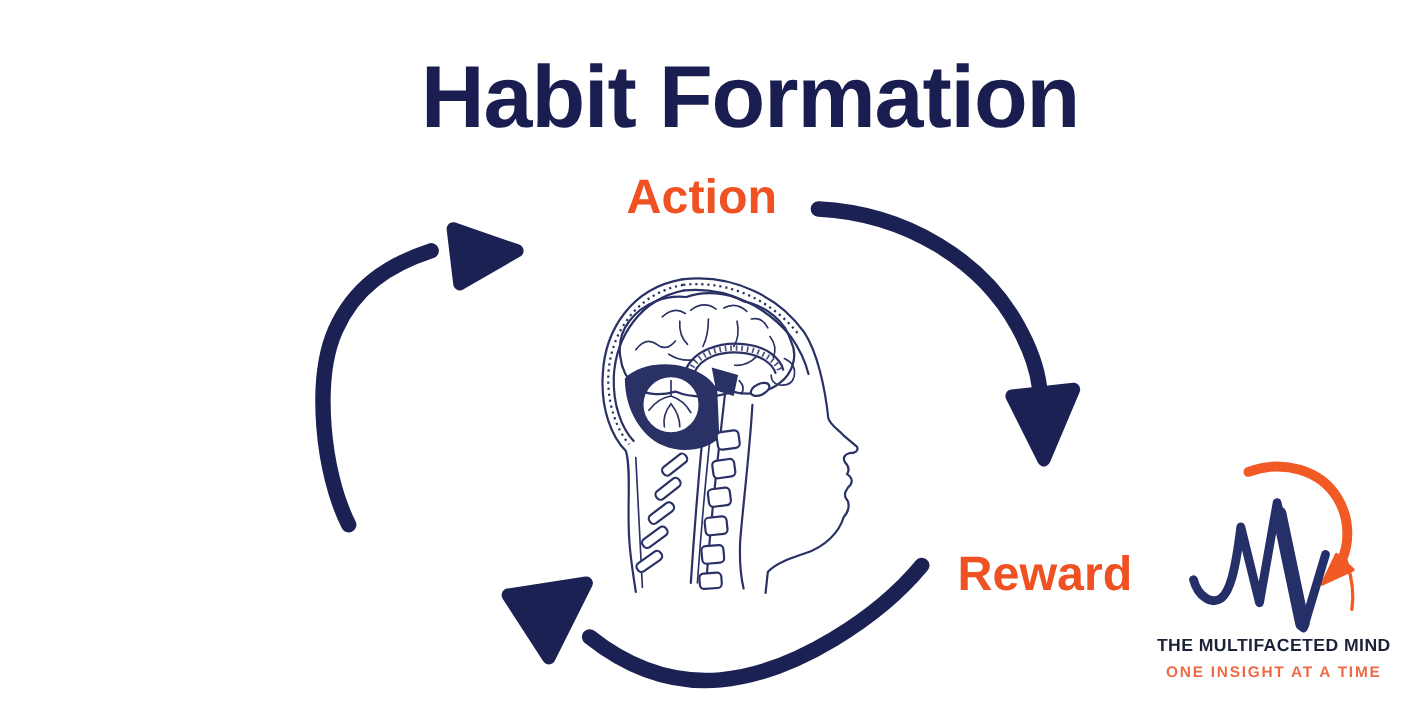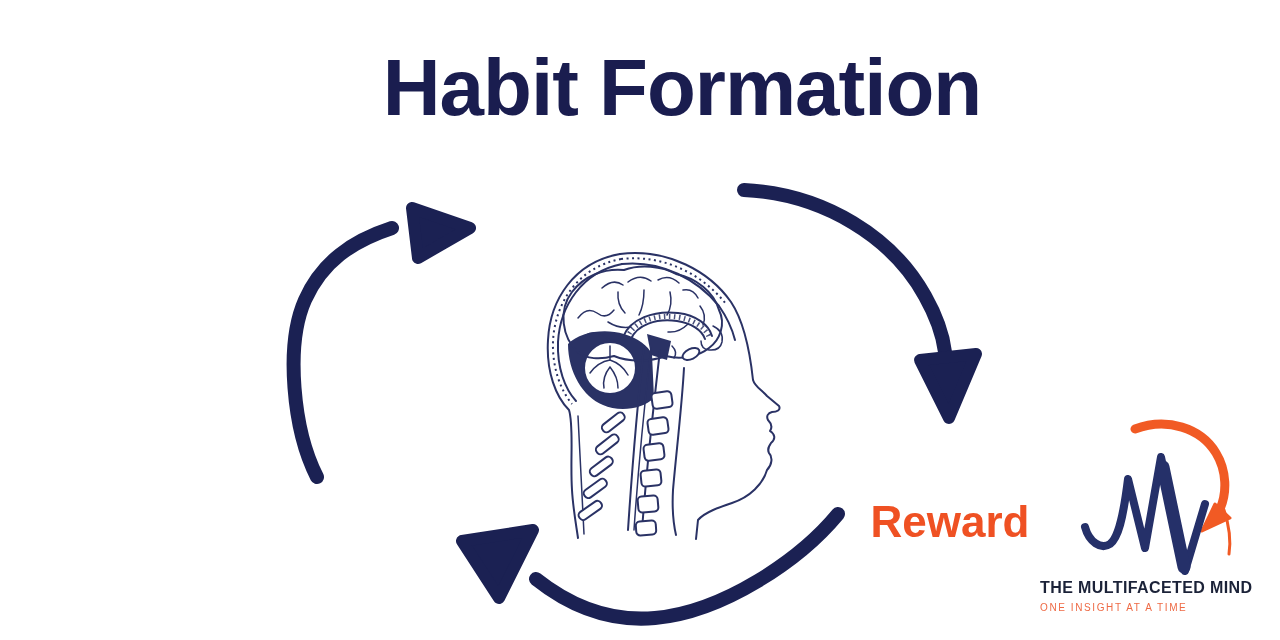--- a/index.html
+++ b/index.html
@@ -37,33 +37,33 @@
   .brain-svg{top:240px;left:520px;}
   .arrow-stroke{stroke:var(--navy);fill:none;stroke-width:14;stroke-linecap:round;}
   .arrow-head{fill:var(--navy);stroke:var(--navy);stroke-width:12;stroke-linejoin:round;}
   .b-line{stroke:var(--brain-navy);fill:none;stroke-width:2;stroke-linecap:round;stroke-linejoin:round;}
   .b-thin{stroke:var(--brain-navy);fill:none;stroke-width:1.5;stroke-linecap:round;}
   .b-dash{stroke:var(--brain-navy);fill:none;stroke-width:2;stroke-dasharray:2 3.5;}
   .b-hatch{stroke:var(--brain-navy);fill:none;stroke-width:5;stroke-dasharray:1.5 3.5;opacity:.85;}
   .b-fill{fill:var(--brain-navy);stroke:none;}
   .b-white{fill:#ffffff;stroke:var(--brain-navy);stroke-width:2;}
   .vert{fill:#ffffff;stroke:var(--brain-navy);stroke-width:2;}
-  .logo{position:absolute;left:1040px;top:415px;width:236px;}
+  .logo{position:absolute;left:1040px;top:415px;width:236px;text-align:center;}
   .logo-mark{display:block;margin:0 auto;}
   .lm-orange{stroke:var(--logo-orange);fill:none;stroke-width:9;stroke-linecap:round;}
   .lm-orange-fill{fill:var(--logo-orange);stroke:var(--logo-orange);stroke-width:3;stroke-linejoin:round;}
   .lm-flick{stroke:var(--logo-orange);fill:none;stroke-width:3;stroke-linecap:round;}
   .lm-navy{stroke:var(--logo-navy);fill:none;stroke-width:8;stroke-linecap:round;stroke-linejoin:round;}
   .lm-navy-thick{stroke:var(--logo-navy);fill:none;stroke-width:13;stroke-linecap:round;}
   .brand-name{
     margin-top:0px;font-size:16px;font-weight:700;letter-spacing:.4px;
     color:var(--logo-text);white-space:nowrap;
   }
   .brand-tagline{
-    margin-top:5px;font-size:10px;font-weight:400;letter-spacing:1.6px;
+    margin-top:5px;font-size:14px;font-weight:700;letter-spacing:1.6px;
     color:var(--tagline-orange);white-space:nowrap;
   }
 </style>
 </head>
 <body>
 
 <div class="canvas">
 
   <h1 class="title">Habit Formation</h1>
 
@@ -140,20 +140,21 @@
 
     <g>
       <rect class="vert" x="80" y="178" width="26" height="9" rx="4" transform="rotate(-38 93 182)"></rect>
       <rect class="vert" x="74" y="200" width="26" height="9" rx="4" transform="rotate(-38 87 204)"></rect>
       <rect class="vert" x="68" y="222" width="26" height="9" rx="4" transform="rotate(-37 81 226)"></rect>
       <rect class="vert" x="62" y="244" width="26" height="9" rx="4" transform="rotate(-36 75 248)"></rect>
       <rect class="vert" x="57" y="266" width="26" height="9" rx="4" transform="rotate(-35 70 270)"></rect>
     </g>
   </svg>
 
+  <div class="cycle-label label-action">Action</div>
   <div class="cycle-label label-reward">Reward</div>
 
   <div class="logo">
     <svg class="logo-mark" width="170" height="164" viewBox="0 0 170 164" aria-hidden="true">
 
       <path class="lm-orange" d="M 62,14 C 94,2 128,13 143,38 C 154,56 154,78 147,94"></path>
       <polygon class="lm-orange-fill" points="129,116 142,89 157,103"></polygon>
       <path class="lm-flick" d="M 151,95 C 157,113 158,126 156,139"></path>
 
       <path class="lm-navy" d="M 12,112 C 16,127 28,135 37,129 C 45,123 50,105 55,64 L 72,133 L 88,42 L 112,156 L 132,89"></path>

